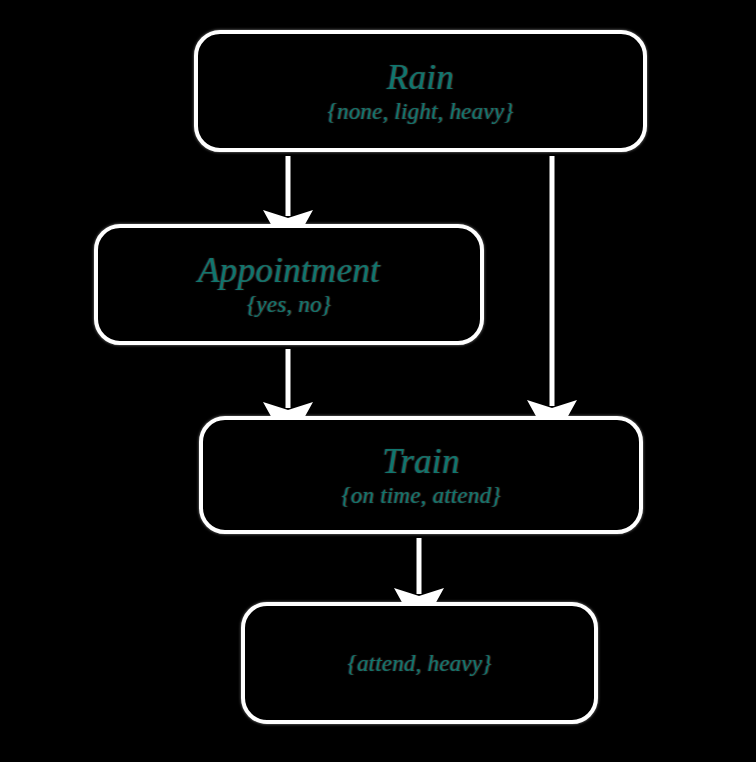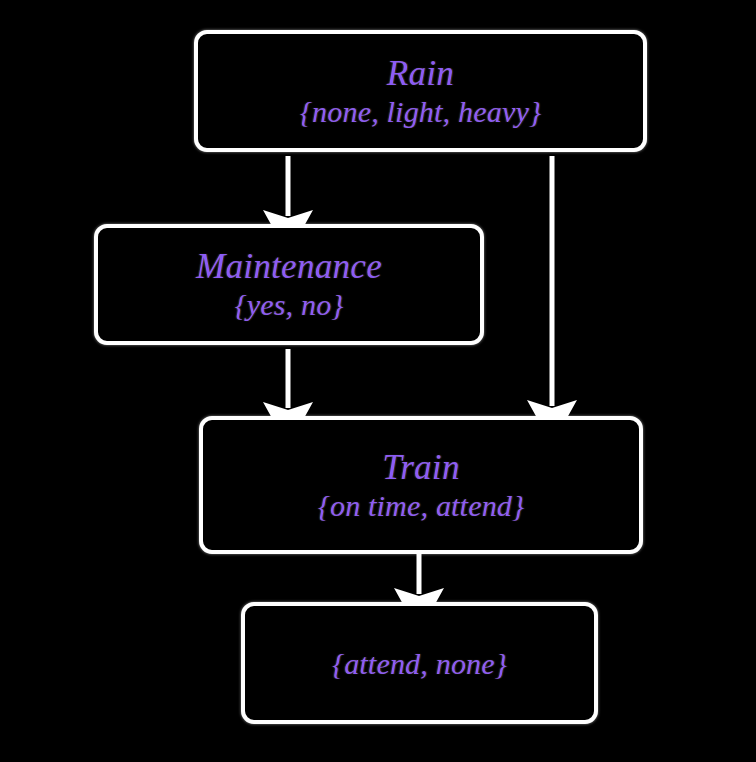--- a/index.html
+++ b/index.html
@@ -20,49 +20,49 @@
     height: 762px;
     background: #000000;
   }
 
   
   .node {
     position: absolute;
     box-sizing: border-box;
     background: #000000;
     border: 4px solid #ffffff;
-    border-radius: 13px;
+    border-radius: 26px;
     display: flex;
     flex-direction: column;
     align-items: center;
     justify-content: center;
     text-align: center;
-    color: #8b5cf6;
+    color: #0f766e;
     font-style: italic;
     line-height: 1.12;
     box-shadow: 0 0 3px rgba(255,255,255,0.55);
     -webkit-font-smoothing: antialiased;
   }
   .node .title {
     font-size: 35px;
     letter-spacing: 0.3px;
     white-space: nowrap;
     text-shadow: 1px 0 1px rgba(255,160,80,0.30), -1px 0 1px rgba(120,170,255,0.25);
   }
   .node .states {
-    font-size: 30px;
+    font-size: 23px;
     letter-spacing: 0.2px;
     white-space: nowrap;
     margin-top: 2px;
     text-shadow: 1px 0 1px rgba(255,160,80,0.30), -1px 0 1px rgba(120,170,255,0.25);
   }
 
   #node-rain        { left: 194px; top: 30px;  width: 453px; height: 122px; }
   #node-maintenance { left: 94px;  top: 224px; width: 390px; height: 121px; }
-  #node-train       { left: 199px; top: 416px; width: 444px; height: 138px; }
+  #node-train       { left: 199px; top: 416px; width: 444px; height: 118px; }
   #node-appointment { left: 241px; top: 602px; width: 357px; height: 122px; }
 
   
   .edge {
     position: absolute;
     top: 0;
     left: 0;
     width: 756px;
     height: 762px;
     pointer-events: none;
@@ -88,26 +88,26 @@
 
     <line x1="419" y1="538" x2="419" y2="594" stroke="#ffffff" stroke-width="5" marker-end="url(#arrowhead)"></line>
   </svg>
 
   <div class="node" id="node-rain">
     <div class="title">Rain</div>
     <div class="states">{none, light, heavy}</div>
   </div>
 
   <div class="node" id="node-maintenance">
-    <div class="title">Maintenance</div>
+    <div class="title">Appointment</div>
     <div class="states">{yes, no}</div>
   </div>
 
   <div class="node" id="node-train">
     <div class="title">Train</div>
     <div class="states">{on time, attend}</div>
   </div>
 
   <div class="node" id="node-appointment">
-    <div class="states">{attend, none}</div>
+    <div class="states">{attend, heavy}</div>
   </div>
 
 </div>
 
 </body></html>

